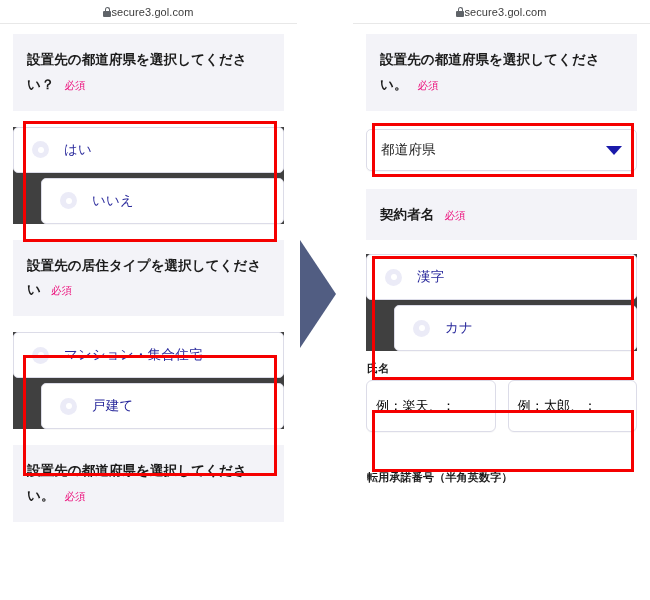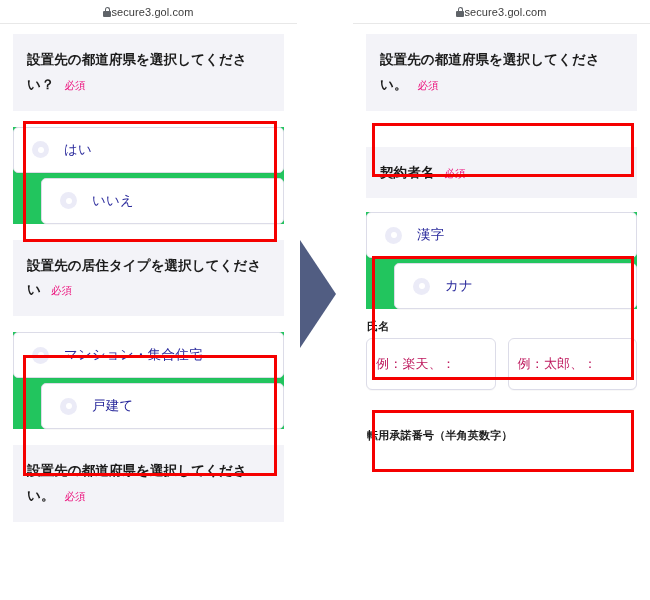--- a/index.html
+++ b/index.html
@@ -105,21 +105,21 @@
   }
   .req-badge {
     font-size: 10.5px;
     font-weight: normal;
     color: #ec0f7b;
     margin-left: 10px;
     white-space: nowrap;
   }
 
   
-  .opt-group { background: #22c55e; }
+  .opt-group { background: #404040; }
   .opt-row {
     position: relative;
     display: flex;
     align-items: center;
     height: 46px;
     background: #ffffff;
     border: 1px solid #dcdce8;
     border-radius: 5px;
     box-sizing: border-box;
     padding-left: 18px;
@@ -207,21 +207,21 @@
     border-radius: 6px;
     box-sizing: border-box;
     display: flex;
     align-items: center;
     padding: 0 9px;
     overflow: hidden;
     box-shadow: 0 1px 1px rgba(0,0,0,0.03);
   }
   .text-input .ph {
     font-size: 13px;
-    color: #be185d;
+    color: #000000;
     white-space: nowrap;
     letter-spacing: 0.2px;
   }
 
   
   .hl {
     position: absolute;
     border: 3px solid #f50000;
     box-sizing: border-box;
     pointer-events: none;
@@ -332,20 +332,24 @@
     <div class="page">
 
       <div class="spacer-10"></div>
 
       <div class="section-head">
         <span class="q-text">設置先の都道府県を選択してください。</span><span class="req-badge">必須</span>
       </div>
 
       <div class="spacer-18"></div>
 
+      <div class="select-box">
+        <span class="select-value">都道府県</span>
+        <span class="caret"></span>
+      </div>
 
       <div class="spacer-18"></div>
 
       <div class="section-head">
         <span class="q-text">契約者名</span><span class="req-badge">必須</span>
       </div>
 
       <div class="spacer-14"></div>
 
       <div class="opt-group">

